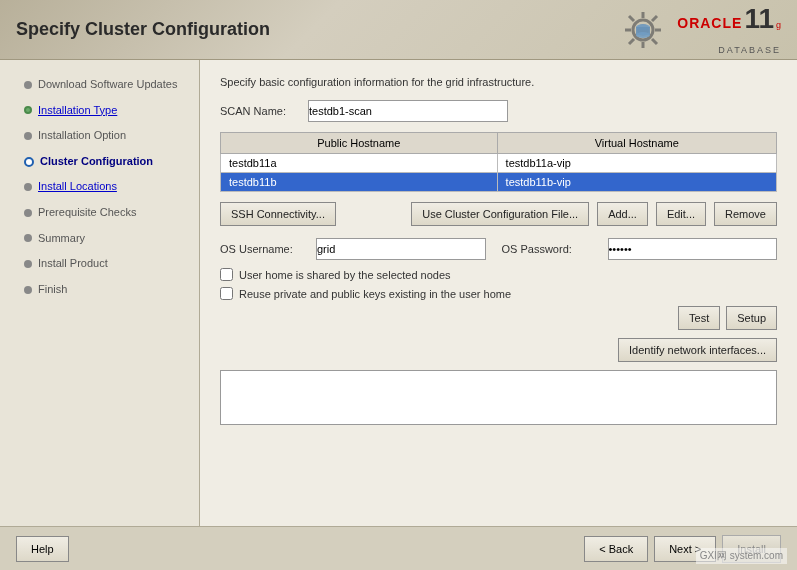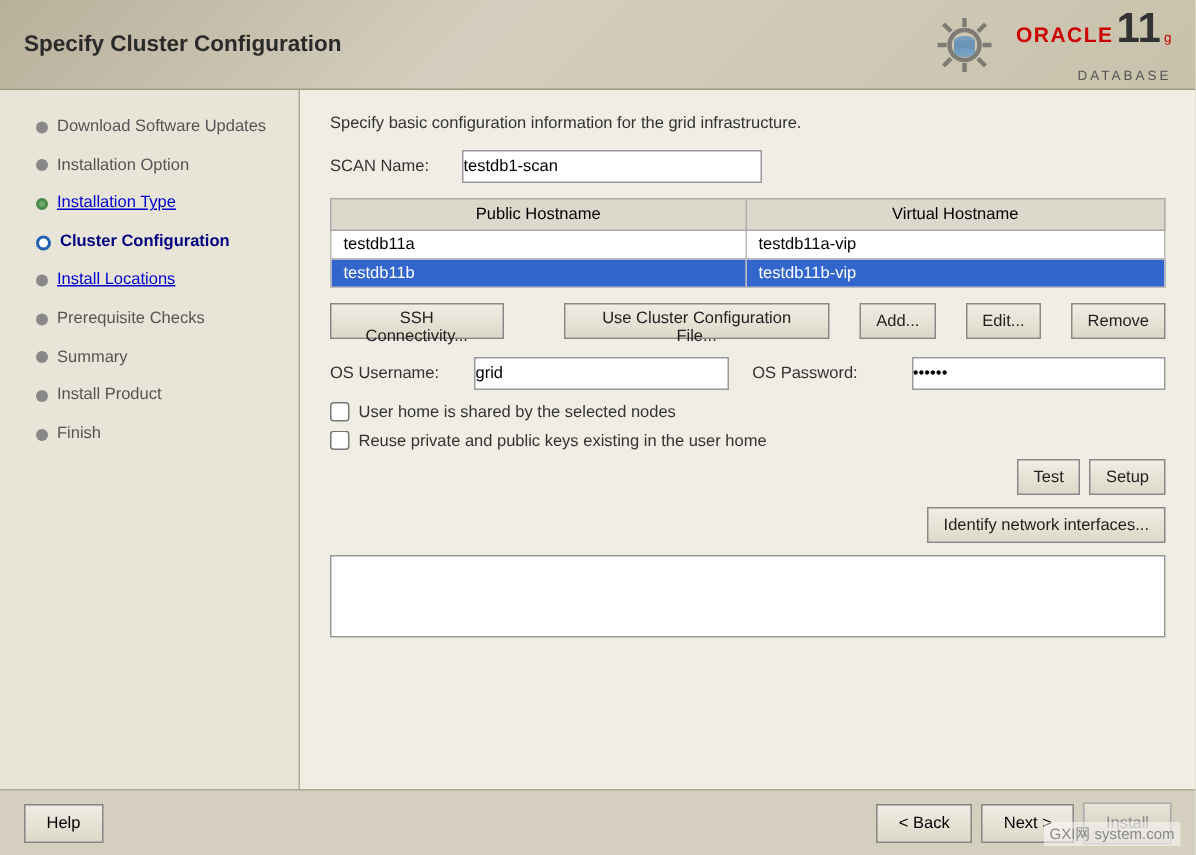--- a/index.html
+++ b/index.html
@@ -17,21 +17,21 @@
       background: linear-gradient(135deg, #b8b09a 0%, #d4cebe 40%, #c8c2ac 100%);
       height: 60px;
       display: flex;
       align-items: center;
       justify-content: space-between;
       padding: 0 16px;
       border-bottom: 1px solid #a09880;
       position: relative;
     }
     .header-title {
-      font-size: 15px;
+      font-size: 18px;
       font-weight: bold;
       color: #2a2a2a;
     }
     .oracle-logo-text {
       color: #cc0000;
       font-size: 14px;
       font-weight: bold;
       letter-spacing: 1px;
     }
     .oracle-database-text {
@@ -148,21 +148,21 @@
       background: #fff;
     }
     .cluster-table tr.selected td {
       background: #3366cc;
       color: #fff;
     }
 
     
     .btn-row {
       display: flex;
-      gap: 20px;
+      gap: 8px;
       margin-bottom: 12px;
       align-items: flex-start;
     }
     .btn {
       border: 1px solid #888;
       background: linear-gradient(to bottom, #f0ede4, #ddd8c8);
       padding: 3px 10px;
       font-size: 11px;
       cursor: pointer;
       height: 24px;
@@ -320,27 +320,27 @@
   </div>
 </div>
 
 <div class="main-layout">
 
   <div class="sidebar">
     <div class="sidebar-item">
       <div class="sidebar-dot"></div>
       <span>Download Software Updates</span>
     </div>
-    <div class="sidebar-item">
-      <div class="sidebar-dot"></div>
-      <span>Installation Option</span>
-    </div>
     <div class="sidebar-item link-style">
       <div class="sidebar-dot completed"></div>
       <span>Installation Type</span>
+    </div>
+    <div class="sidebar-item">
+      <div class="sidebar-dot"></div>
+      <span>Installation Option</span>
     </div>
     <div class="sidebar-item active">
       <div class="sidebar-dot current"></div>
       <span>Cluster Configuration</span>
     </div>
     <div class="sidebar-item link-style">
       <div class="sidebar-dot"></div>
       <span>Install Locations</span>
     </div>
     <div class="sidebar-item">

